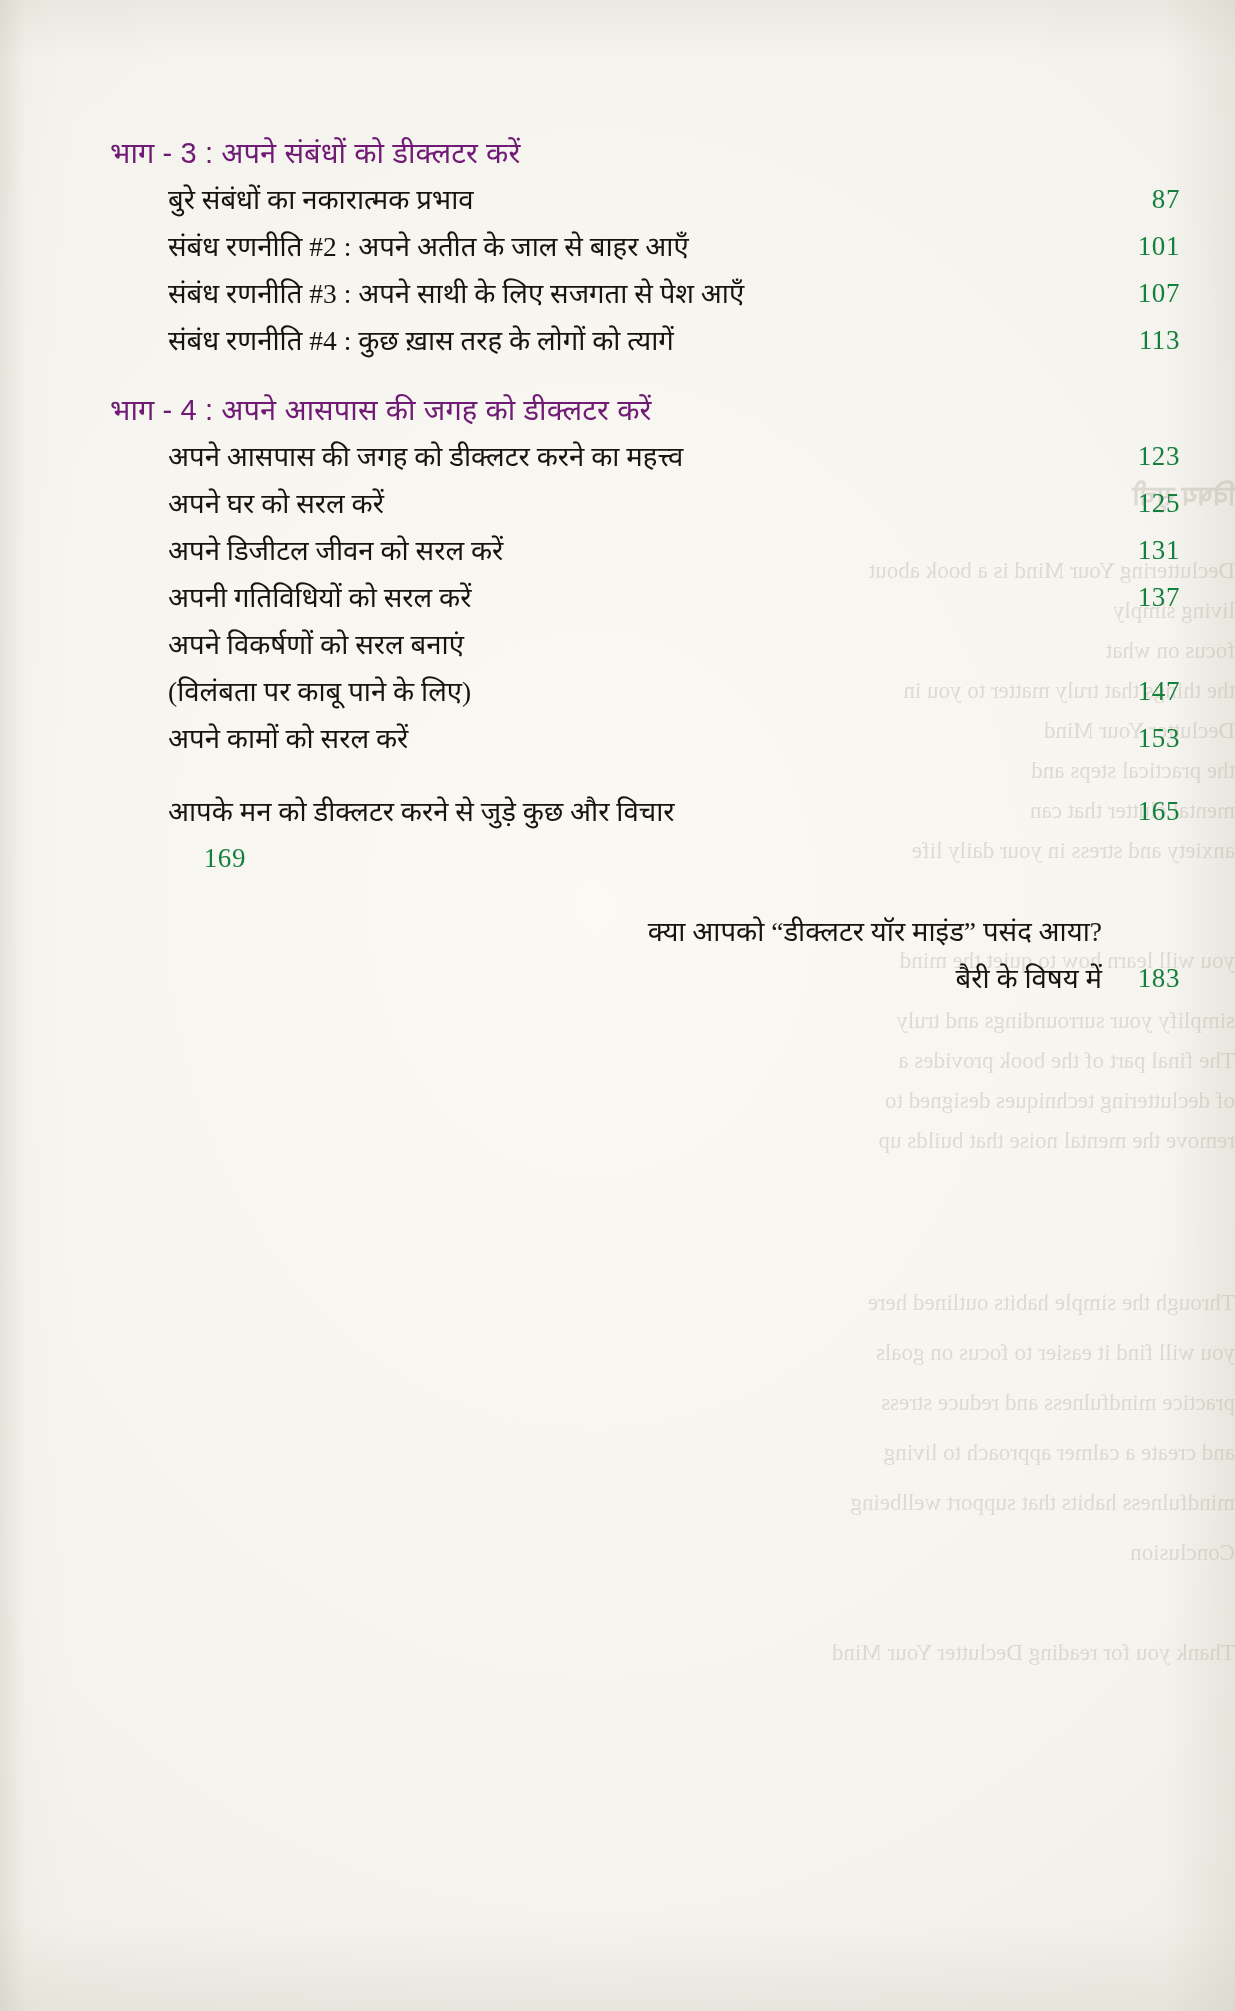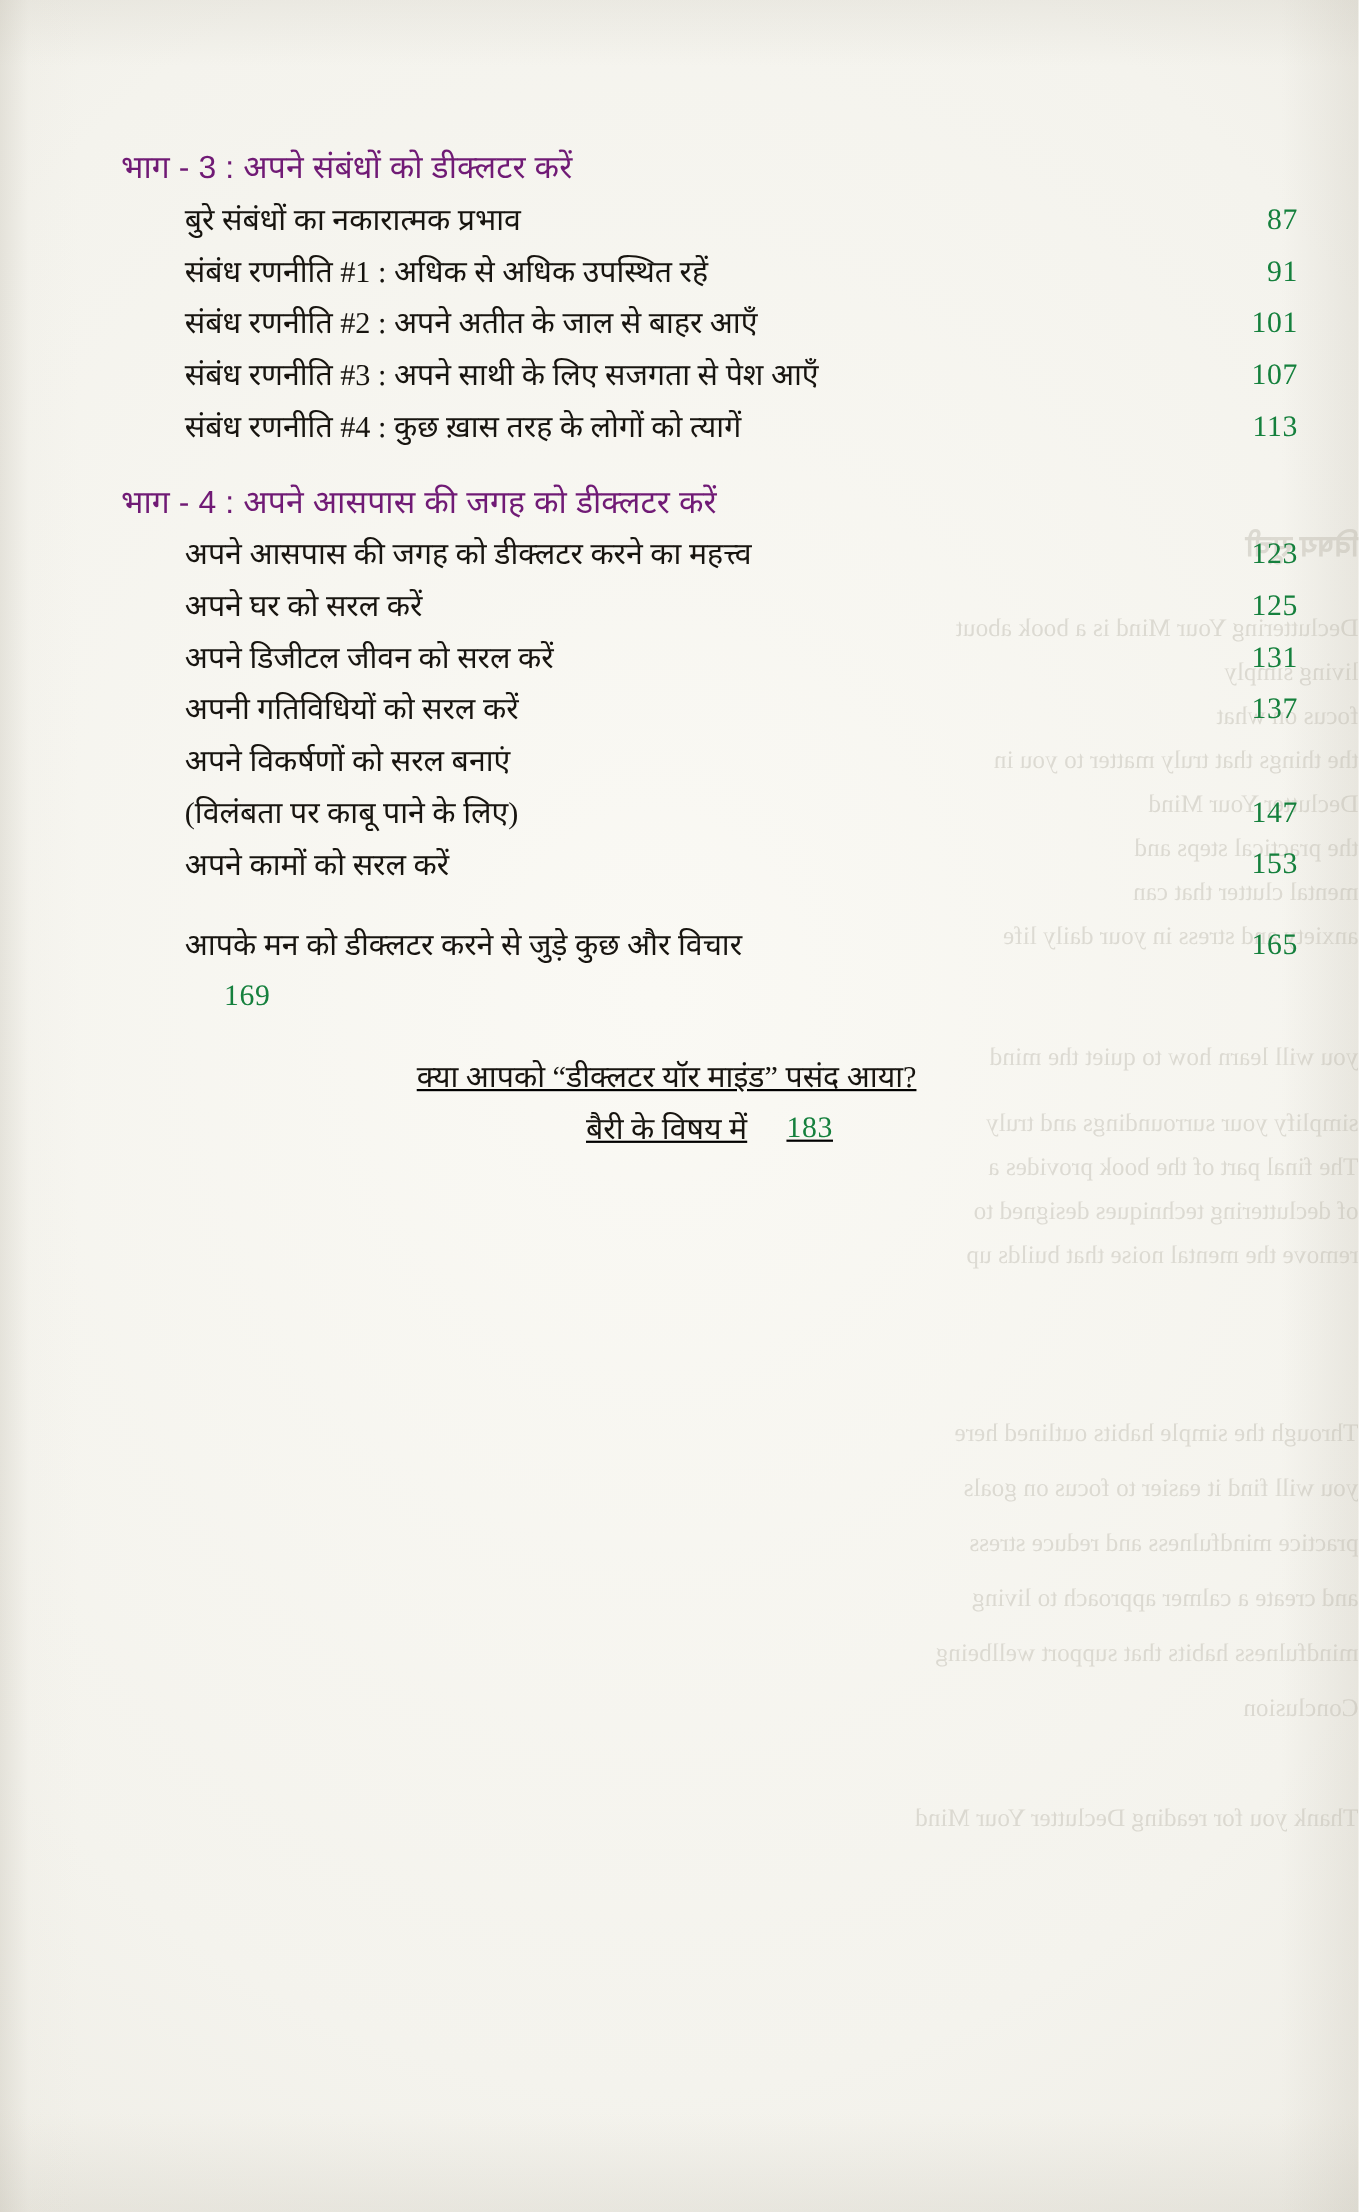--- a/index.html
+++ b/index.html
@@ -111,24 +111,23 @@
     width: 78px;
     flex: 0 0 78px;
     letter-spacing: 0.6px;
   }
   .entry-page.empty { visibility: hidden; }
   .gap-md { height: 26px; }
 
   .tail-line {
     display: flex;
     align-items: flex-start;
-    justify-content: center;
+    justify-content: flex-end;
     margin-bottom: 1px;
     min-height: 46px;
-    text-decoration: underline;
   }
 </style>
 </head>
 <body>
 
 <div class="page"></div>
 
 <div class="content">
   <div class="bleed" style="top:476px;  left:480px; font-size:27px; font-weight:700;">विषय सूची</div>
   <div class="bleed" style="top:558px;  left:320px; font-size:23px;">Decluttering Your Mind is a book about</div>
@@ -156,24 +155,20 @@
 <div class="toc">
 
   <div>
     <div class="part-head">भाग - 3 : अपने संबंधों को डीक्लटर करें</div>
 
     <div class="entry">
       <span class="entry-title">बुरे संबंधों का नकारात्मक प्रभाव</span>
       <span class="entry-page">87</span>
     </div>
     <div class="entry">
-      <span class="entry-title">संबंध रणनीति #1 : अधिक से अधिक उपस्थित रहें</span>
-      <span class="entry-page">91</span>
-    </div>
-    <div class="entry">
       <span class="entry-title">संबंध रणनीति #2 : अपने अतीत के जाल से बाहर आएँ</span>
       <span class="entry-page">101</span>
     </div>
     <div class="entry">
       <span class="entry-title">संबंध रणनीति #3 : अपने साथी के लिए सजगता से पेश आएँ</span>
       <span class="entry-page">107</span>
     </div>
     <div class="entry">
       <span class="entry-title">संबंध रणनीति #4 : कुछ ख़ास तरह के लोगों को त्यागें</span>
       <span class="entry-page">113</span>

